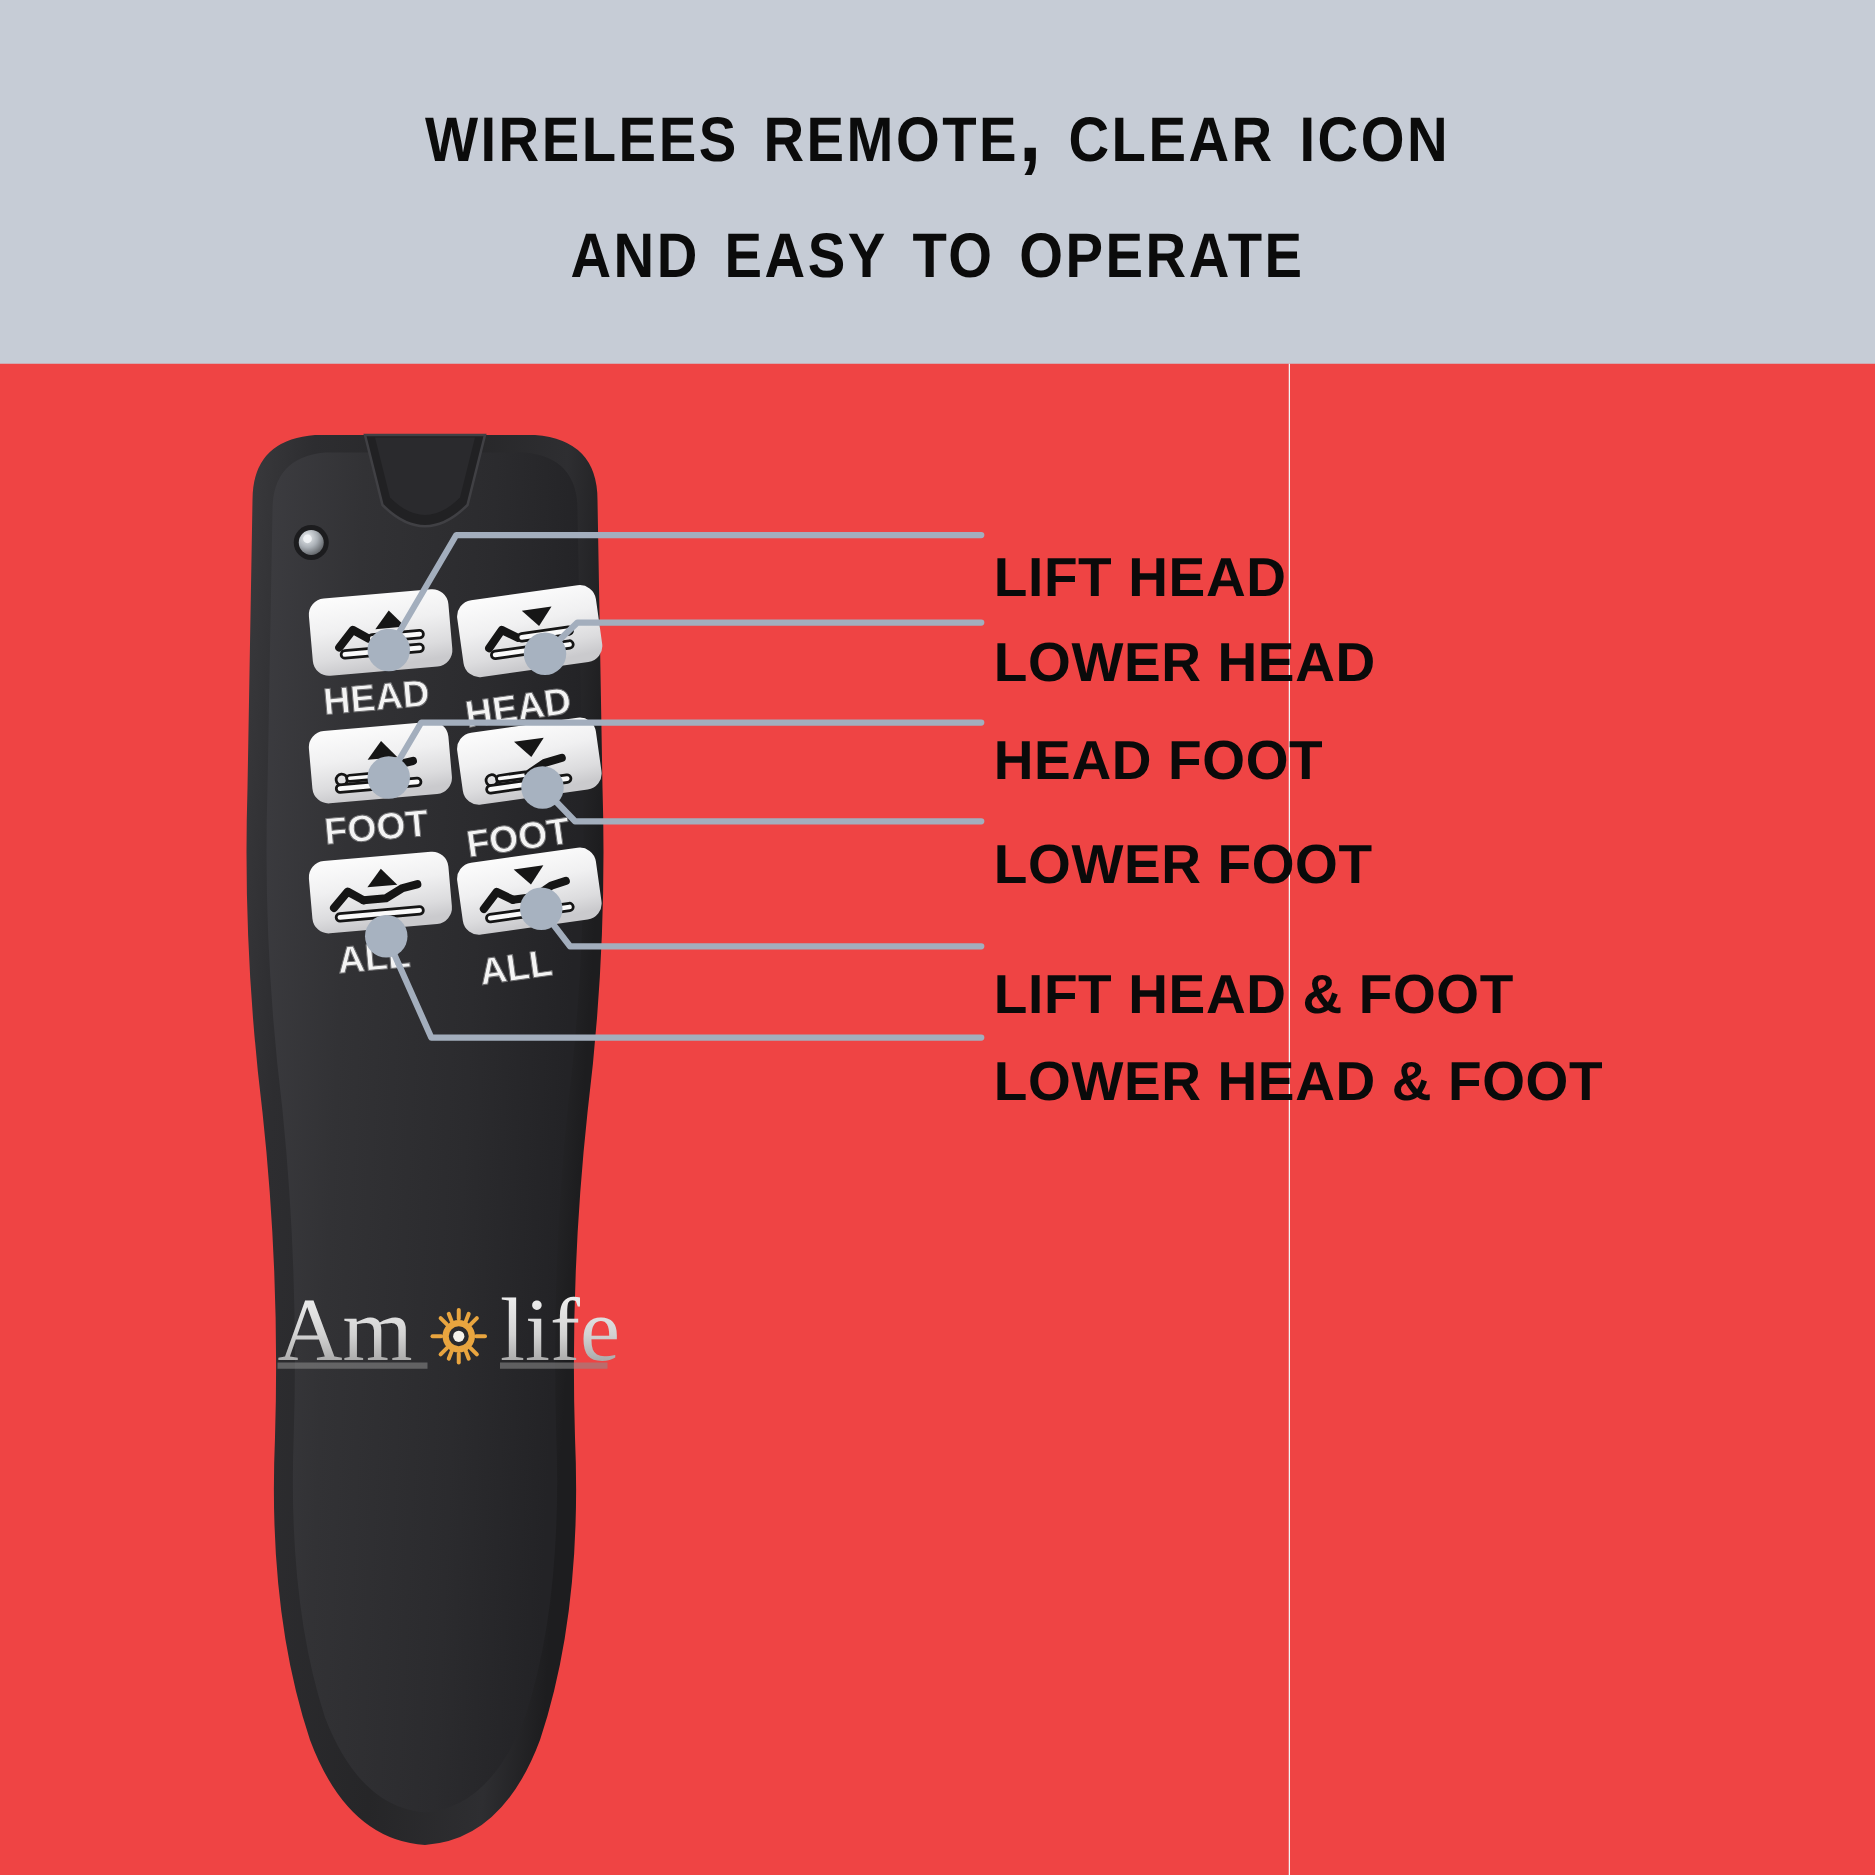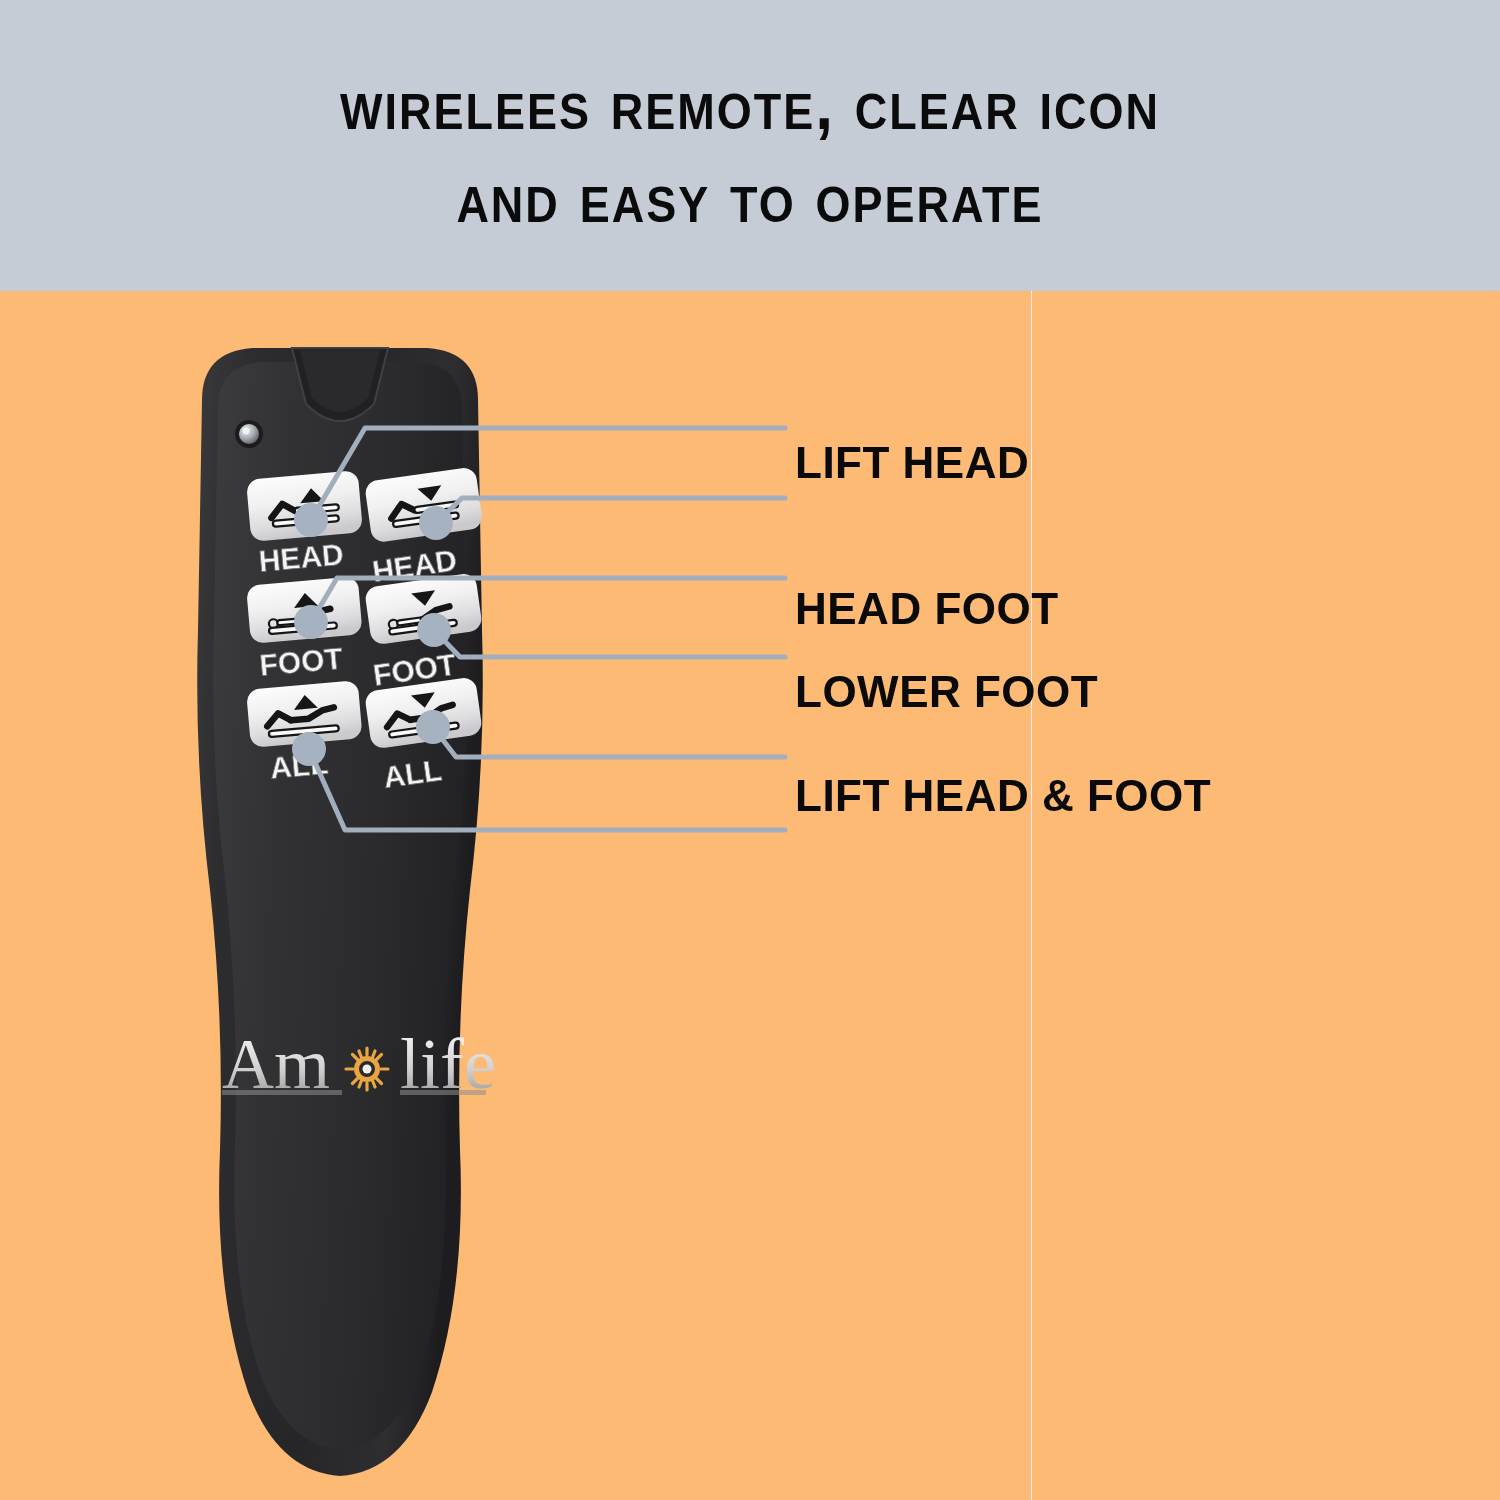--- a/index.html
+++ b/index.html
@@ -7,21 +7,21 @@
     padding: 0;
     background: #ffffff;
   }
   body {
     font-family: "Liberation Sans", sans-serif;
   }
   #stage {
     position: relative;
     width: 1500px;
     height: 1500px;
-    background: #fdba74;
+    background: #ef4444;
     overflow: hidden;
   }
 
   
   #header-band {
     position: absolute;
     left: 0;
     top: 0;
     width: 1500px;
     height: 291px;
@@ -303,17 +303,19 @@
       <circle cx="311" cy="520" r="17"></circle>
       <circle cx="436" cy="523" r="17"></circle>
       <circle cx="311" cy="622" r="17"></circle>
       <circle cx="434" cy="630" r="17"></circle>
       <circle cx="433" cy="727" r="17"></circle>
       <circle cx="309" cy="749" r="17"></circle>
     </g>
   </svg>
 
   <div class="callout-label cl1">LIFT HEAD</div>
+  <div class="callout-label cl2">LOWER HEAD</div>
   <div class="callout-label cl3">HEAD FOOT</div>
   <div class="callout-label cl4">LOWER FOOT</div>
   <div class="callout-label cl5">LIFT HEAD &amp; FOOT</div>
+  <div class="callout-label cl6">LOWER HEAD &amp; FOOT</div>
 
 </div>
 
 </body></html>

